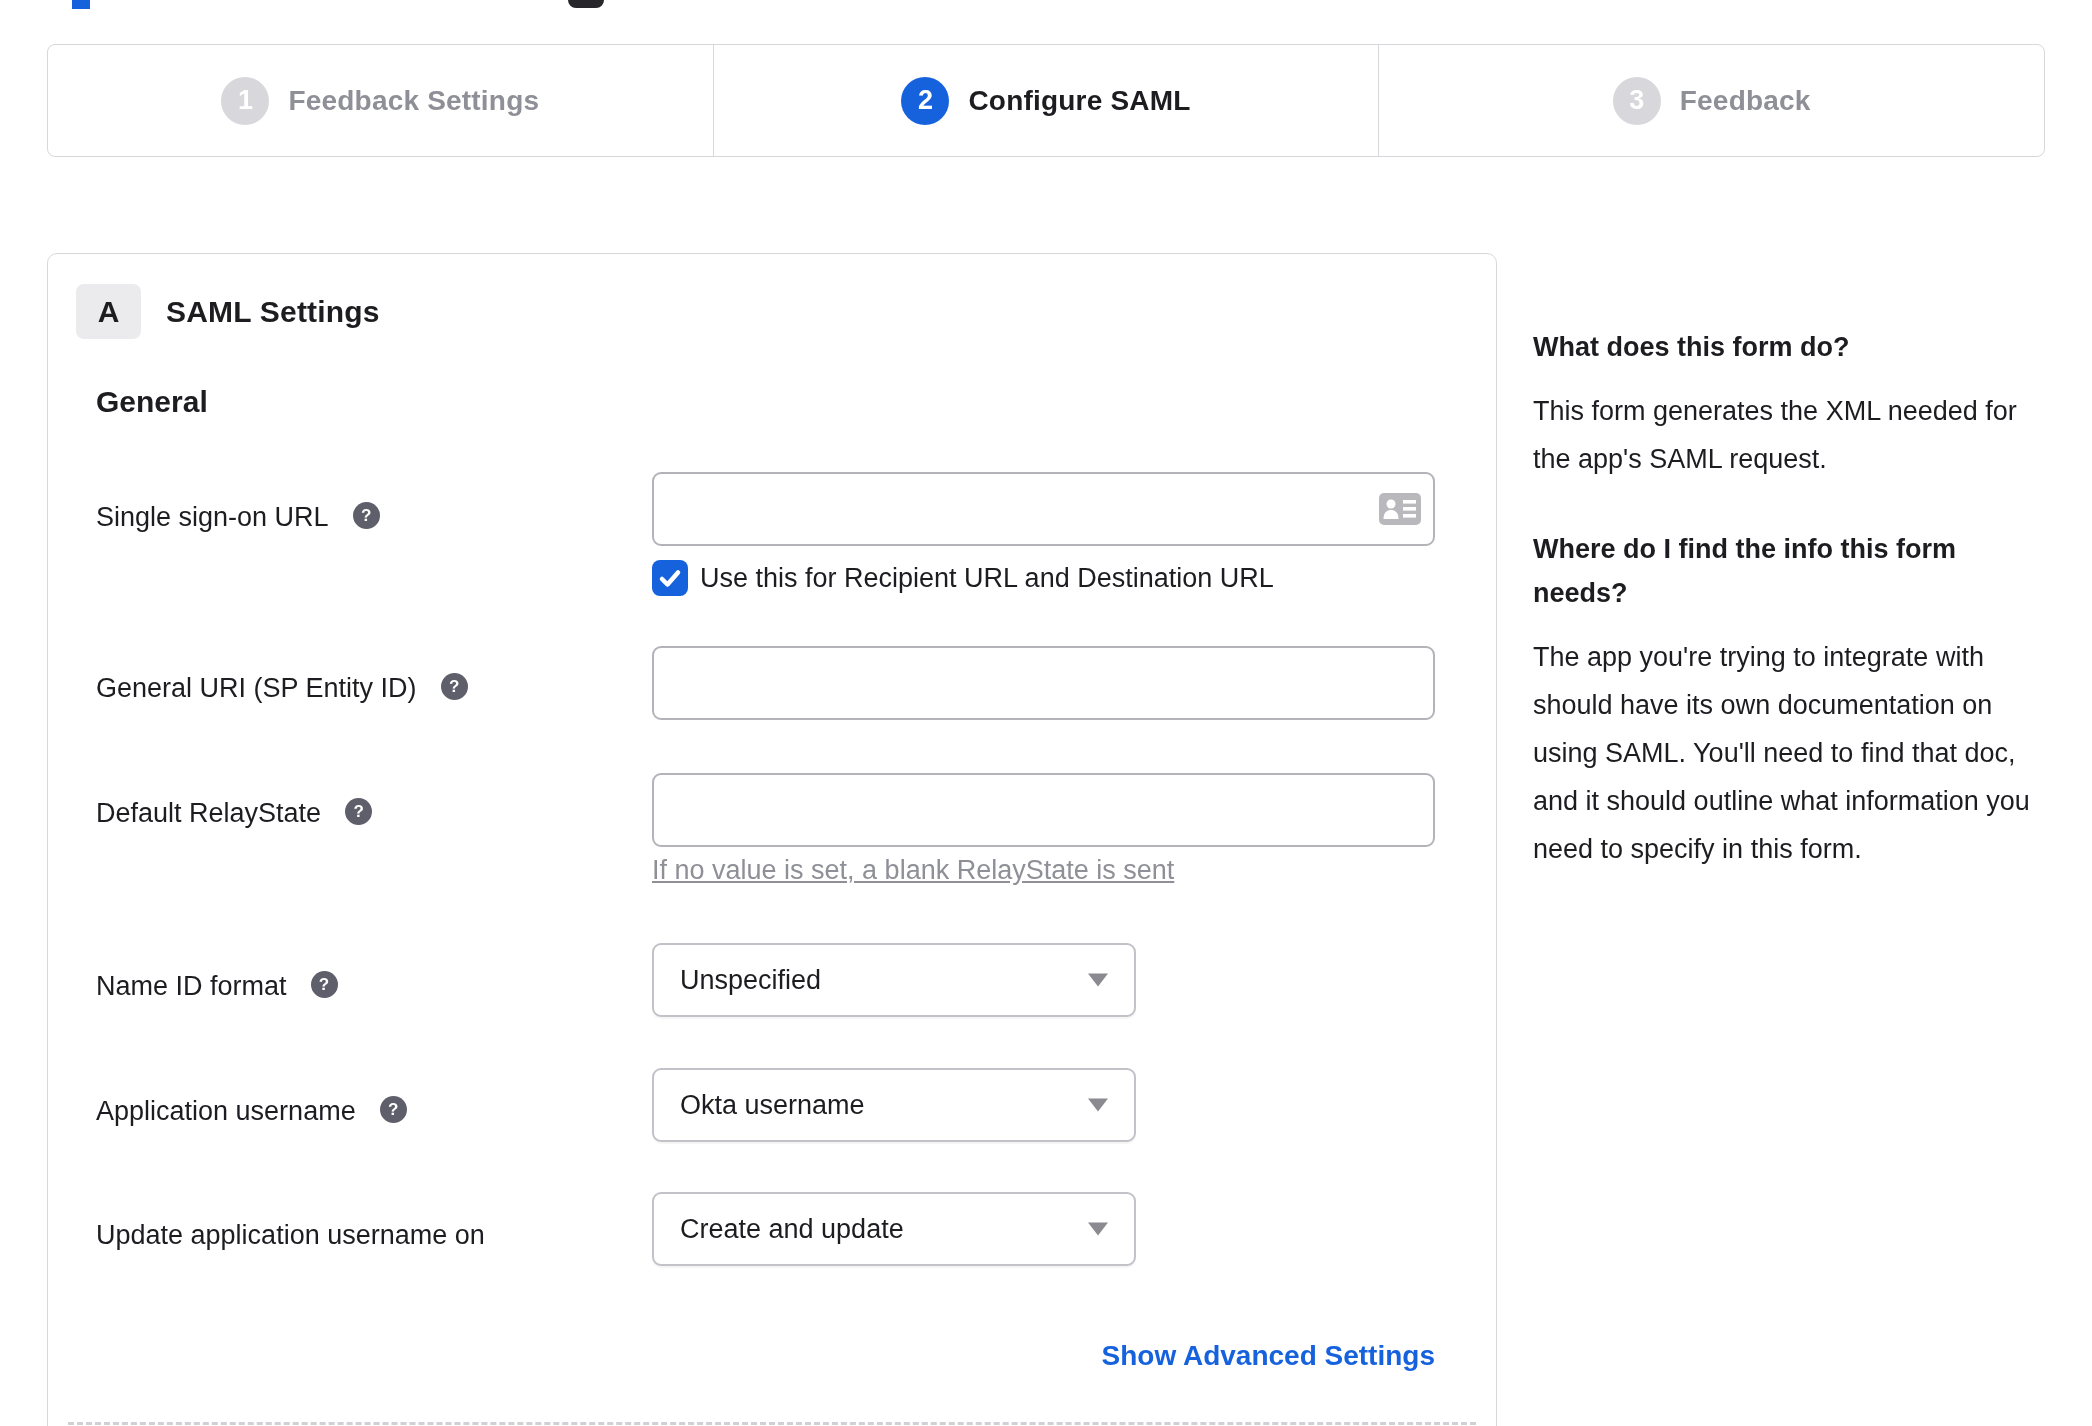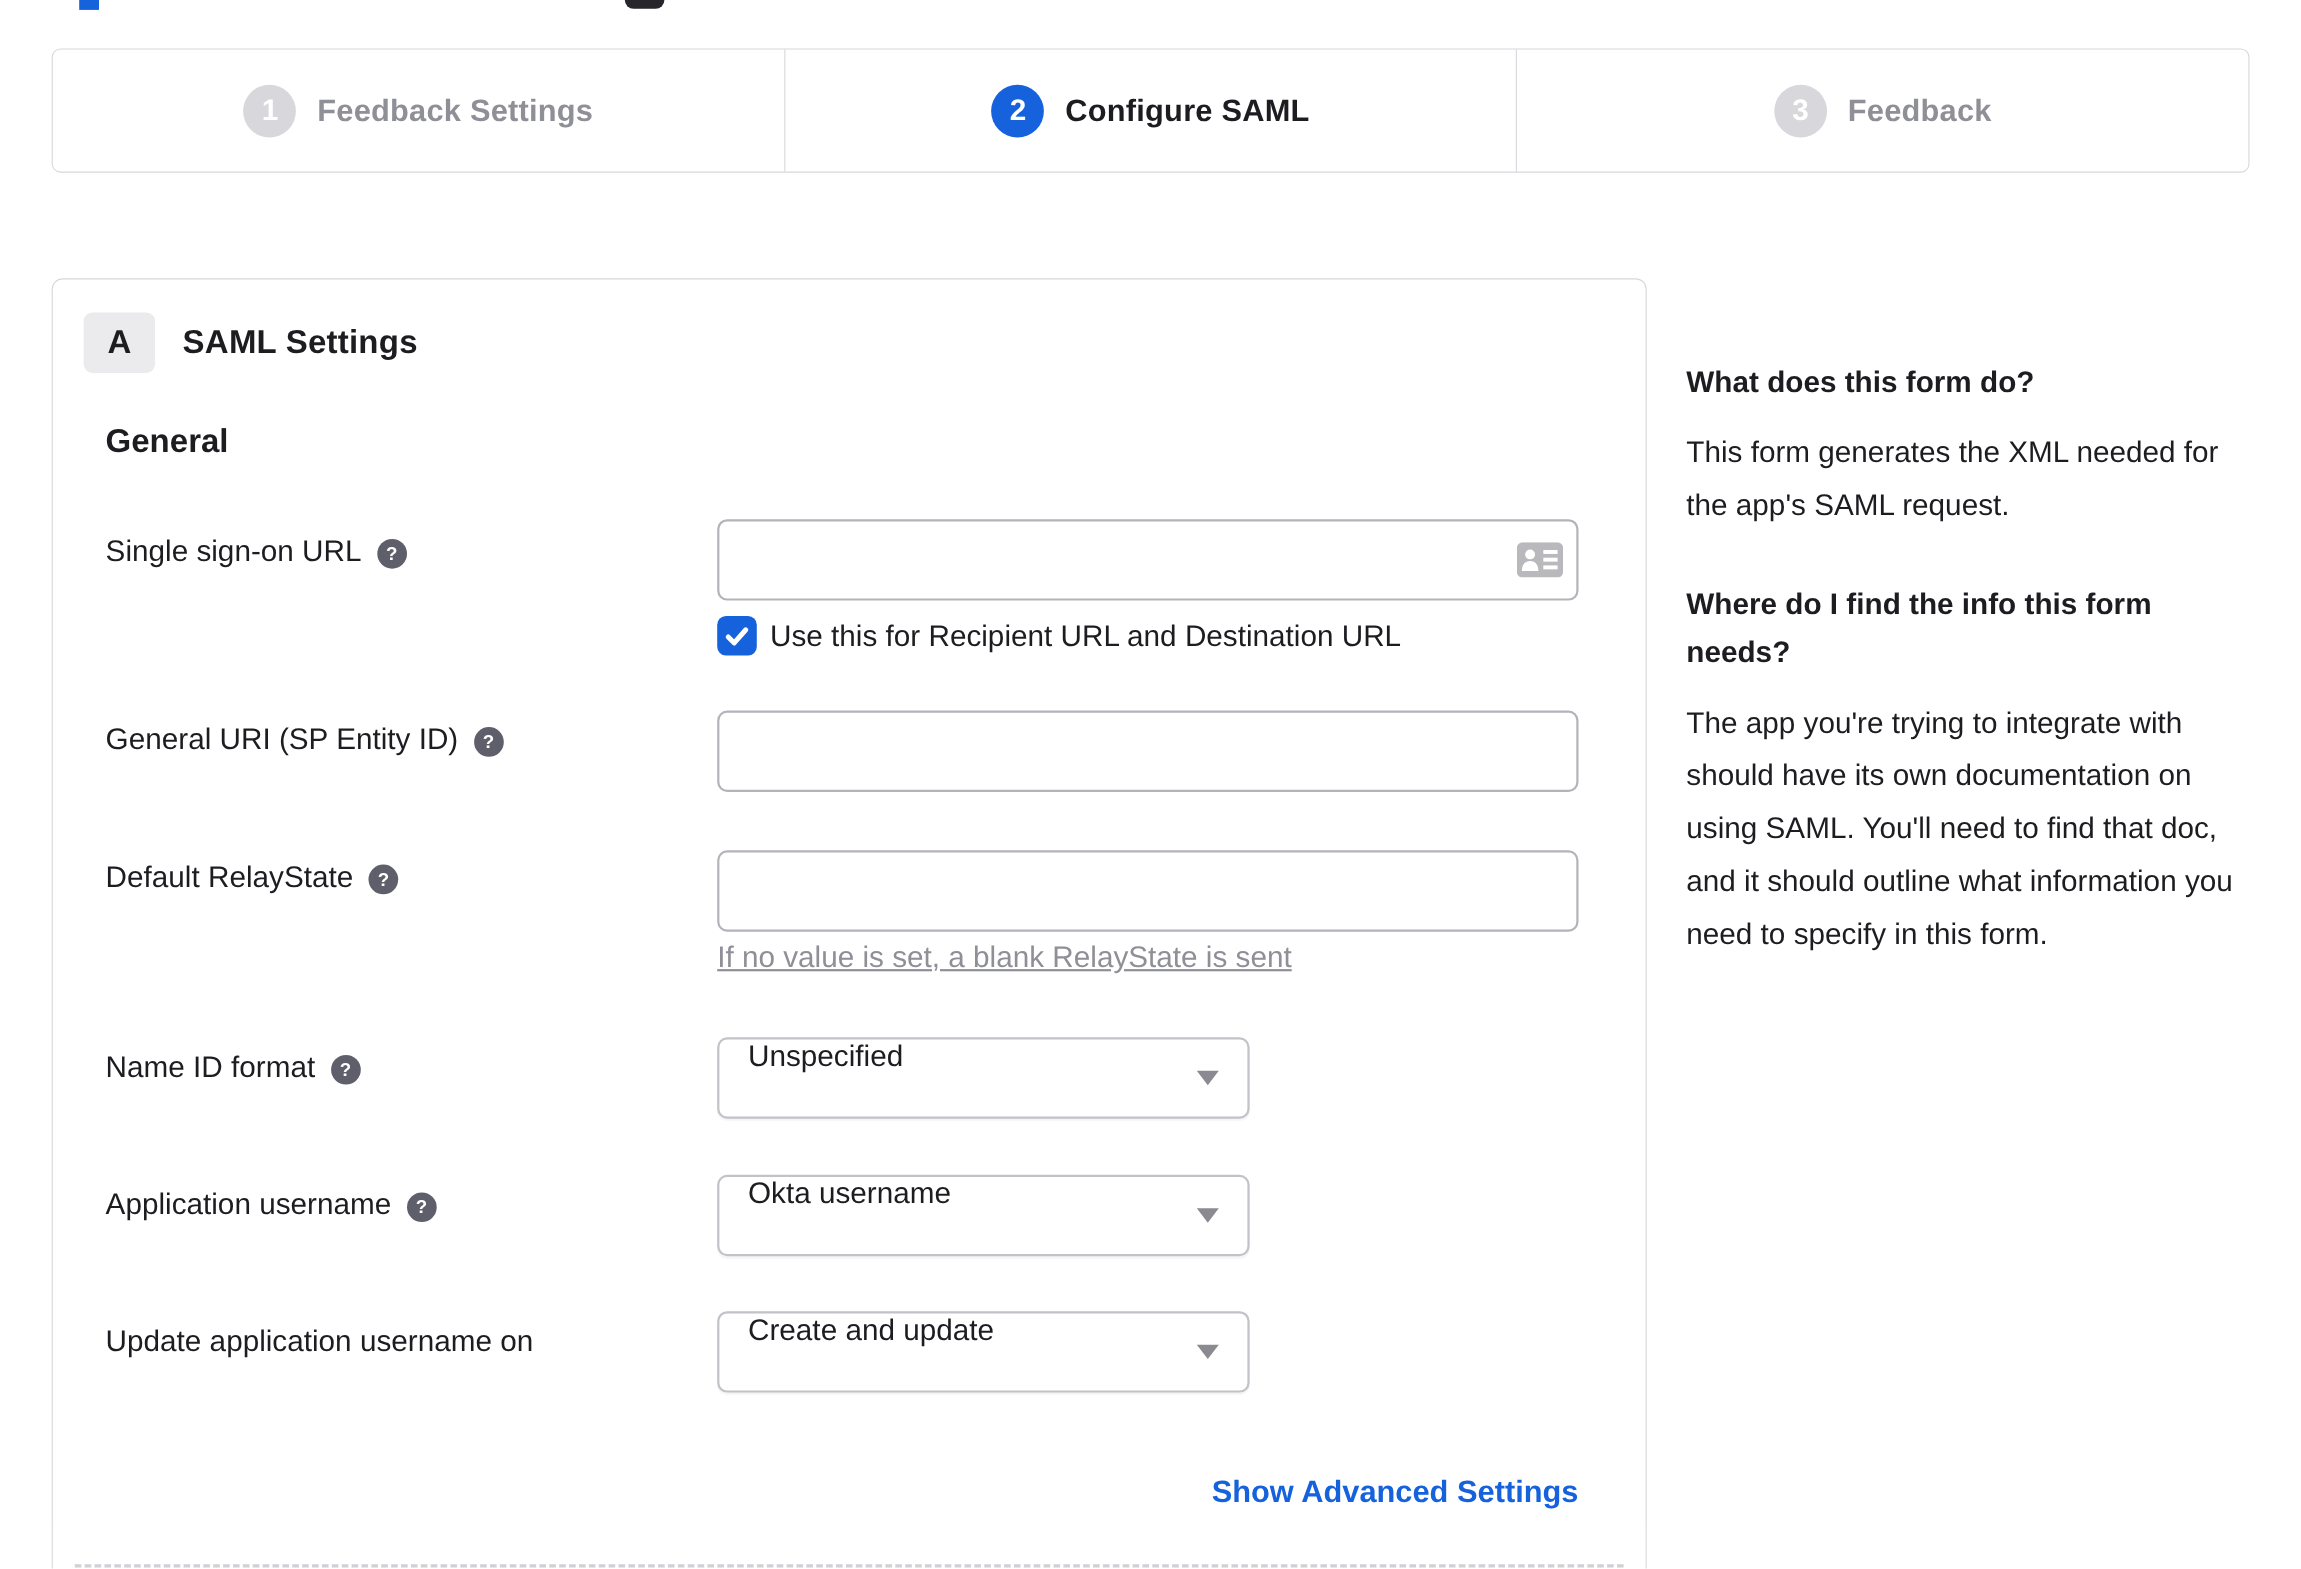--- a/index.html
+++ b/index.html
@@ -52,22 +52,22 @@
   .panel-title{
     position:absolute;left:118px;top:30px;height:55px;line-height:55px;
     font-size:30px;font-weight:700;color:#1d1d21;letter-spacing:.2px;
   }
   .section-heading{
     position:absolute;left:48px;top:131px;
     font-size:30px;font-weight:700;color:#1d1d21;
   }
 
   .field-label{
-    position:absolute;left:48px;display:flex;align-items:flex-end;gap:14px;
-    font-size:27px;color:#1d1d21;
+    position:absolute;left:48px;display:flex;align-items:flex-start;gap:24px;
+    font-size:27px;color:#1d1d21;margin-top:16px;
   }
   .help-icon{
     width:27px;height:27px;border-radius:50%;background:#5f5f6b;flex:0 0 auto;
     display:flex;align-items:center;justify-content:center;
     color:#ffffff;font-size:17px;font-weight:700;
   }
   .text-input{
     position:absolute;left:604px;width:783px;height:74px;box-sizing:border-box;
     border:2px solid #b3b3ba;border-radius:9px;background:#ffffff;
     font-family:"Liberation Sans", sans-serif;font-size:27px;color:#1d1d21;
@@ -87,21 +87,21 @@
   }
   .checkbox{
     width:36px;height:36px;border-radius:8px;background:#1662dd;
     display:flex;align-items:center;justify-content:center;flex:0 0 auto;
   }
   .checkbox-label{font-size:27px;color:#1d1d21;}
   .select{
     position:absolute;left:604px;width:484px;height:74px;box-sizing:border-box;
     border:2px solid #c2c2c8;border-radius:9px;background:#ffffff;
     box-shadow:0 2px 1px rgba(0,0,0,0.04);
-    display:flex;
+    display:flex;align-items:center;
     font-size:27px;color:#1d1d21;padding:0 26px;cursor:pointer;
   }
   .select .caret{
     position:absolute;right:26px;top:50%;transform:translateY(-50%);
     width:0;height:0;border-left:10px solid transparent;border-right:10px solid transparent;
     border-top:13px solid #8a8a90;
   }
   .adv-link{
     position:absolute;left:604px;width:783px;top:1086px;
     text-align:right;font-size:28px;font-weight:700;color:#1662dd;cursor:pointer;

